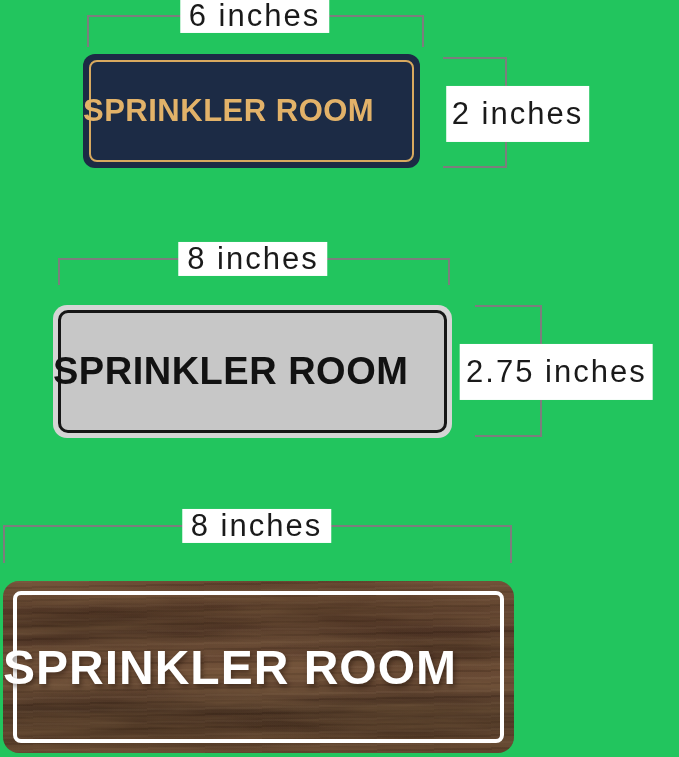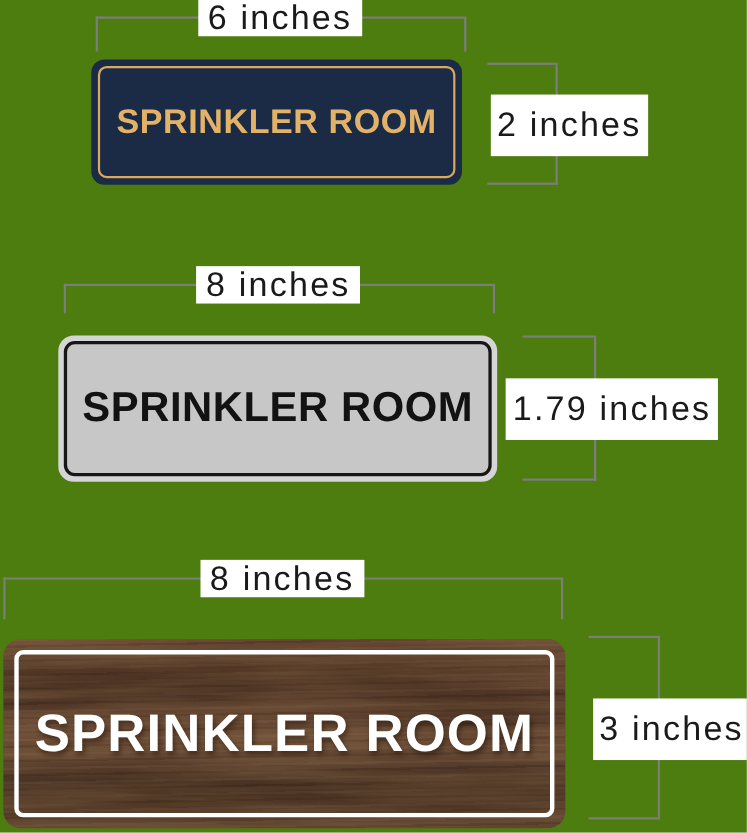--- a/index.html
+++ b/index.html
@@ -1,17 +1,17 @@
 <!DOCTYPE html>
 <html><head>
 <meta charset="utf-8">
 <style>
   html,body{margin:0;padding:0;background:#ffffff;}
   .canvas{
-    position:relative;width:679px;height:757px;background:#4d7c0f;overflow:hidden;
+    position:relative;width:679px;height:757px;background:#22c55e;overflow:hidden;
     font-family:"Liberation Sans","DejaVu Sans",sans-serif;
   }
   
   .dim-h{position:absolute;border-top:2px solid #7d7d7d;}
   .dim-h::before,.dim-h::after{
     content:"";position:absolute;top:-2px;width:0;height:var(--tick);
     border-left:2px solid #7d7d7d;
   }
   .dim-h::before{left:0;}
   .dim-h::after{right:-2px;}
@@ -22,21 +22,21 @@
   }
   .dim-v::before{top:-2px;}
   .dim-v::after{bottom:0;}
   .dim-lbl{
     position:absolute;background:#ffffff;color:#1a1a1a;font-size:31px;
     letter-spacing:2px;white-space:nowrap;line-height:1.1;
   }
   .dim-h .dim-lbl{left:50%;top:-1px;transform:translate(-50%,-50%);padding:0 9px;}
   .dim-v .dim-lbl{right:-1px;top:50%;transform:translate(58%,-50%);padding:11px 6px;text-align:center;}
   
-  .sign{position:absolute;display:flex;align-items:center;justify-content:center;}
+  .sign{position:absolute;display:flex;align-items:center;}
   .sign-text{font-weight:700;white-space:nowrap;position:relative;z-index:3;}
   .sign-inner{position:absolute;z-index:2;pointer-events:none;}
   
   .sign-navy{left:83px;top:54px;width:337px;height:114px;background:#1c2b45;border-radius:12px;}
   .sign-navy .sign-inner{inset:6px;border:2px solid #d8a95f;border-radius:8px;}
   .sign-navy .sign-text{color:#e2b269;font-size:31px;letter-spacing:0.5px;}
   
   .sign-silver{left:53px;top:305px;width:399px;height:133px;background:#d5d5d5;border-radius:14px;}
   .sign-silver .sign-inner{inset:5px;border:3px solid #161616;border-radius:10px;background:#c7c7c7;}
   .sign-silver .sign-text{color:#121212;font-size:38px;letter-spacing:0.5px;}
@@ -81,38 +81,35 @@
   <div class="dim-h" style="left:58px;top:258px;width:390px;--tick:27px">
     <span class="dim-lbl">8 inches</span>
   </div>
 
   <div class="sign sign-silver">
     <div class="sign-inner"></div>
     <span class="sign-text">SPRINKLER ROOM</span>
   </div>
 
   <div class="dim-v" style="left:475px;top:307px;height:130px;width:65px">
-    <span class="dim-lbl">1.79 inches</span>
+    <span class="dim-lbl">2.75 inches</span>
   </div>
 
   <div class="dim-h" style="left:3px;top:525px;width:507px;--tick:38px">
     <span class="dim-lbl">8 inches</span>
   </div>
 
   <div class="sign sign-wood">
     <svg class="wood-tex" viewBox="0 0 511 172" preserveAspectRatio="none">
       <defs>
         <filter id="woodGrain" x="0" y="0" width="100%" height="100%">
           <feTurbulence type="fractalNoise" baseFrequency="0.006 0.09" numOctaves="4" seed="11"></feTurbulence>
           <feColorMatrix type="matrix" values="0 0 0 0 0.23  0 0 0 0 0.13  0 0 0 0 0.06  1.4 0 0 0 -0.35"></feColorMatrix>
         </filter>
       </defs>
       <rect x="0" y="0" width="511" height="172" filter="url(#woodGrain)"></rect>
     </svg>
     <div class="sign-inner"></div>
     <span class="sign-text">SPRINKLER ROOM</span>
   </div>
 
-  <div class="dim-v" style="left:535px;top:580px;height:165px;width:63px">
-    <span class="dim-lbl">3 inches</span>
-  </div>
 
 </div>
 
 </body></html>

